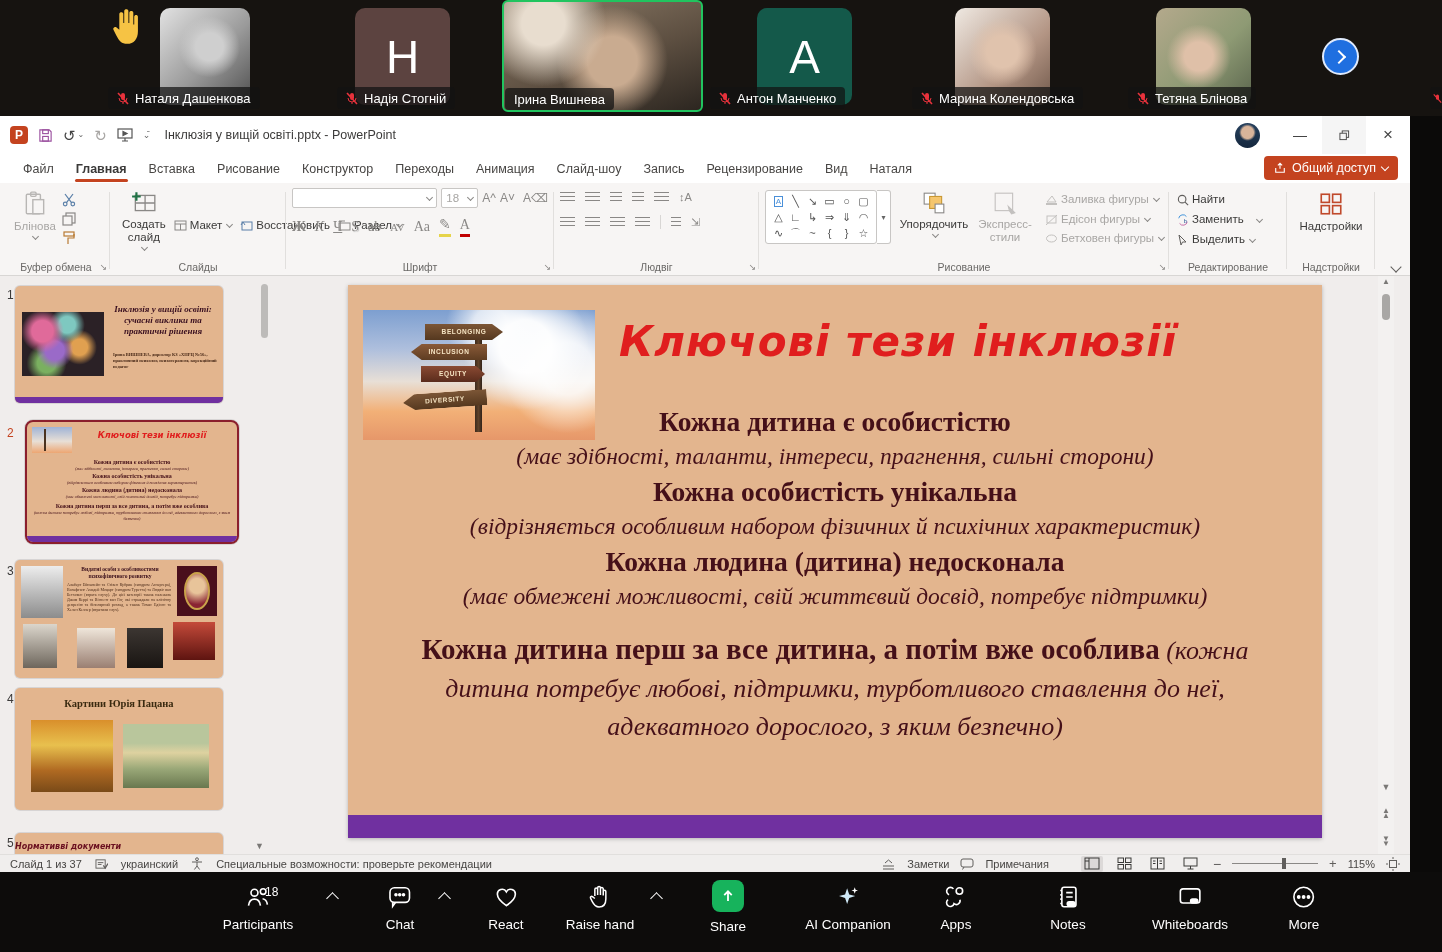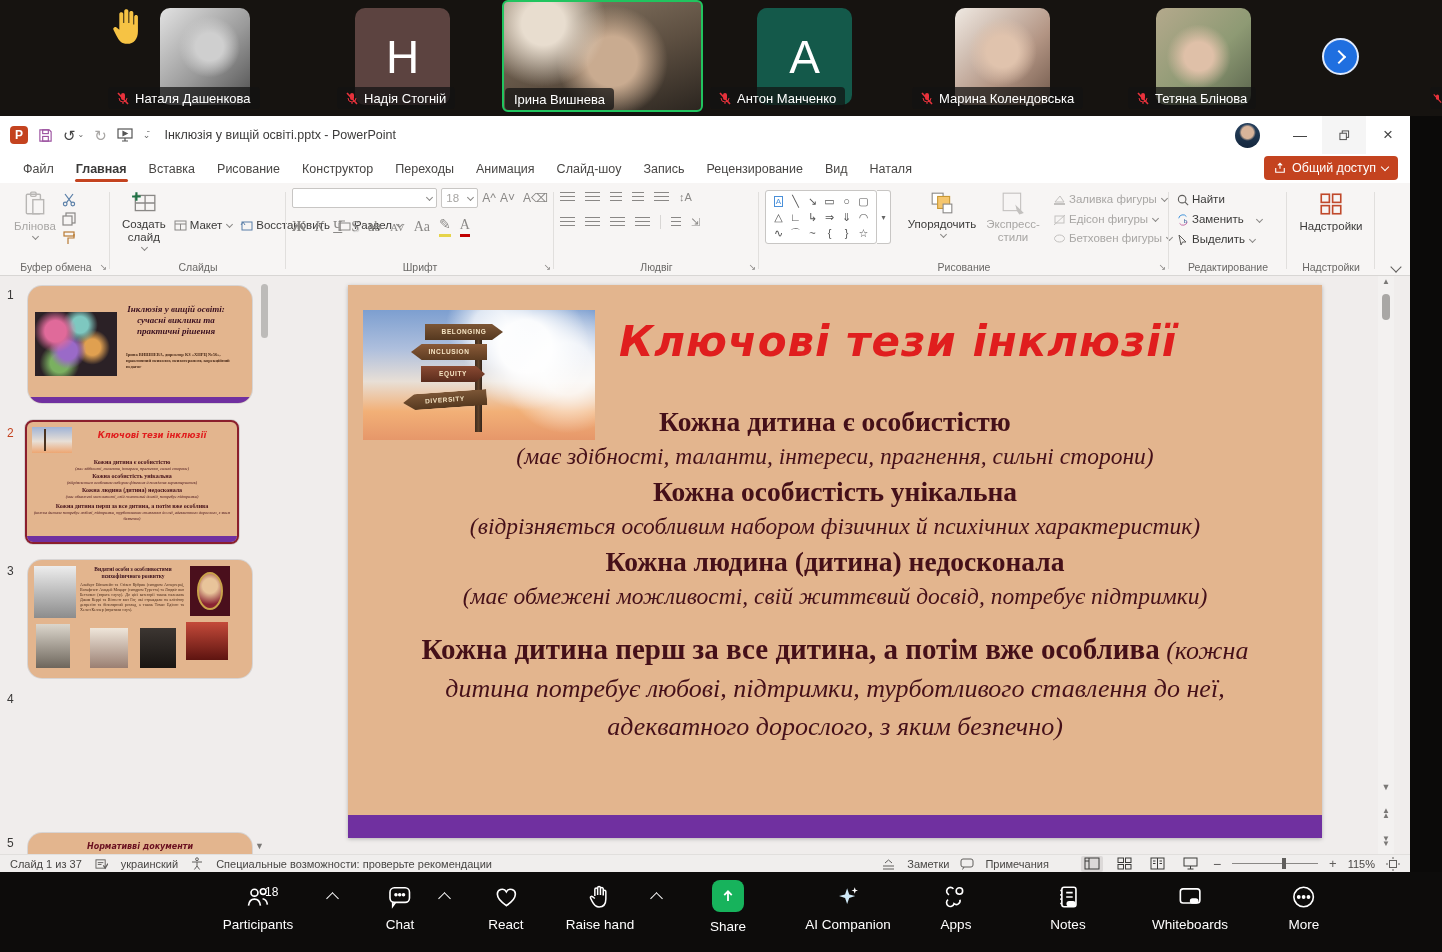--- a/index.html
+++ b/index.html
@@ -55,21 +55,21 @@
   .fontletters{display:flex;align-items:center;gap:9px;margin-top:8px;font-family:"Liberation Serif",serif;font-size:14px;color:#8a8886}
   .shapegal{border:1px solid #c8c6c4;background:#fff;border-radius:3px;display:grid;grid-template-columns:repeat(6,17px);grid-auto-rows:16px;padding:2px 4px;font-size:11px;color:#555;align-items:center;justify-items:center}
   .galside{border:1px solid #c8c6c4;border-left:none;background:#fff;width:14px;display:flex;align-items:center;justify-content:center;color:#666;font-size:8px;border-radius:0 3px 3px 0}
   .linesic{width:15px;height:11px;background:repeating-linear-gradient(#8a8886 0 1.5px,transparent 1.5px 4px)}
   .ribcollapse{position:absolute;right:10px;bottom:4px;width:8px;height:8px;border-right:1.5px solid #605e5c;border-bottom:1.5px solid #605e5c;transform:rotate(45deg)}
 
   
   .work{position:absolute;top:160px;left:0;width:1410px;height:578px;background:#f0edec}
   .thumbs{position:absolute;left:0;top:0;width:270px;height:100%;overflow:hidden}
   .snum{position:absolute;left:7px;font-size:12px;color:#3b3a39}
-  .thumbcard{position:absolute;left:28px;width:224px;background:#e3b58e;border-radius:14px;overflow:hidden;box-shadow:0 0 0 1px rgba(0,0,0,.10)}
+  .thumbcard{position:absolute;left:15px;width:208px;background:#e3b58e;border-radius:5px;overflow:hidden;box-shadow:0 0 0 1px rgba(0,0,0,.10)}
   .pbar{position:absolute;left:0;right:0;bottom:0;height:6px;background:#7030a0}
   .tscroll{position:absolute;right:2px;top:8px;width:7px;height:54px;background:#bdbbb9;border-radius:4px}
   .tdown{position:absolute;right:6px;bottom:3px;color:#7a7876;font-size:9px}
 
   .canvas{position:absolute;left:270px;right:16px;top:0;bottom:0;background:#f0edec}
   .slide{position:absolute;left:78px;top:9px;width:974px;height:553px;background:#e3b58e;box-shadow:0 1px 4px rgba(0,0,0,.25)}
   .slide-title{position:absolute;left:200px;top:32px;width:700px;text-align:center;font-family:"DejaVu Sans",sans-serif;font-style:italic;font-weight:700;font-size:42px;letter-spacing:1px;color:#e01e1e}
   .sign-img{position:absolute;left:15px;top:25px;width:232px;height:130px;overflow:hidden;background:
      radial-gradient(circle at 70% 28%,rgba(255,255,255,.95) 0 14%,transparent 34%),
      radial-gradient(circle at 88% 45%,rgba(255,255,255,.8) 0 12%,transparent 30%),
@@ -118,21 +118,21 @@
   .m1sub{position:absolute;left:98px;top:66px;width:104px;font:700 4.5px/6px "Liberation Serif",serif;color:#4a2a18}
   .m2sign{position:absolute;left:5px;top:5px;width:40px;height:26px;background:linear-gradient(180deg,#9fb3d6 0%,#e8dfd6 55%,#eda672 100%)}
   .m2sign i{position:absolute;left:12px;top:2px;width:2px;height:22px;background:#4a3220}
   .m2title{position:absolute;left:50px;top:8px;width:150px;text-align:center;font:italic 700 8.5px/10px "DejaVu Sans",sans-serif;color:#e01e1e}
   .m2line-b{font:700 6px/8px "Liberation Serif",serif;color:#451019;text-align:center}
   .m2line-i{font:italic 500 4.2px/6px "Liberation Serif",serif;color:#451019;text-align:center}
   .m3title{position:absolute;left:50px;top:6px;width:110px;text-align:center;font:700 5.5px/7px "Liberation Serif",serif;color:#3a0f1c}
   .m3body{position:absolute;left:52px;top:22px;width:104px;font:500 4px/5px "Liberation Serif",serif;color:#4a2a18;text-align:justify}
   .m3p{position:absolute;background:linear-gradient(180deg,#ededed,#8c8c8c)}
   .m4title{position:absolute;left:0;right:0;top:10px;text-align:center;font:700 10.5px "Liberation Serif",serif;color:#3a2a10}
-  .m5title{position:absolute;left:0;right:0;top:9px;text-align:center;font:italic 700 8px "DejaVu Sans",sans-serif;color:#6a1020}
+  .m5title{position:absolute;left:0;right:0;top:9px;font:italic 700 8px "DejaVu Sans",sans-serif;color:#6a1020}
 </style>
 </head>
 <body>
 
 <div class="vstrip">
   <svg class="handraise" viewBox="0 0 24 26">
     <path fill="#f6c344" d="M7 12V5.2c0-1.6 2.6-1.6 2.6 0V11h.6V3.4c0-1.7 2.7-1.7 2.7 0V11h.6V4.4c0-1.6 2.6-1.6 2.6 0V12h.6V7c0-1.5 2.4-1.5 2.4 0v9.4c0 5-2.6 8.2-7 8.2-3.6 0-5.2-1.9-7.2-5.8l-1.7-3.3c-.7-1.3 1-2.5 2-1.6L7 15.5z"></path>
   </svg>
 
   <div class="tile ph1" style="left:160px;top:8px;width:90px;height:97px"></div>
@@ -404,21 +404,21 @@
           <span>◠</span>
           <span>∿</span>
           <span>⌒</span>
           <span>~</span>
           <span>{</span>
           <span>}</span>
           <span>☆</span>
         </div>
         <div class="galside">▾</div>
       </div>
-      <div class="bigbtn" style="width:78px;margin-left:12px">
+      <div class="bigbtn" style="width:78px;margin-left:4px">
         <svg width="24" height="24" viewBox="0 0 22 22">
             <rect x="2" y="2" width="10" height="10" fill="#fff" stroke="#8a8886"></rect>
             <rect x="7" y="5" width="11" height="11" fill="#f5c66e" stroke="#c99833"></rect>
             <rect x="12" y="12" width="8" height="8" fill="#fff" stroke="#8a8886"></rect>
           </svg>
         <span>Упорядочить</span>
         <i class="ddc"></i>
       </div>
       <div class="bigbtn dis" style="width:64px">
         <svg width="24" height="24" viewBox="0 0 22 22" fill="none" stroke="#c3c1bf">
@@ -539,20 +539,25 @@
           </div>
         <div class="m3title">Видатні особи з особливостями психофізичного розвитку</div>
         <div class="m3body">Альберт Ейнштейн та Стівен Кубрик (синдром Аспергера), Вольфганг Амадей Моцарт (синдром Туретта) та Людвіг ван Бетховен (втрата слуху). До цієї категорії також належать Джим Керрі та Вінсент ван Гог, які страждали на клінічну депресію та біполярний розлад, а також Томас Едісон та Хелен Келлер (втратили слух).</div>
         <div class="m3p" style="left:8px;top:64px;width:34px;height:44px;background:linear-gradient(180deg,#dcd6cc,#6e665c)"></div>
         <div class="m3p" style="left:62px;top:68px;width:38px;height:40px;background:linear-gradient(180deg,#efe6da,#9a7f72)"></div>
         <div class="m3p" style="left:112px;top:68px;width:36px;height:40px;background:linear-gradient(180deg,#3c3632,#191512)"></div>
         <div class="m3p" style="left:158px;top:62px;width:42px;height:38px;background:linear-gradient(180deg,#c44a3a,#5e1410)"></div>
       </div>
 
       <span class="snum" style="top:416px">4</span>
+      <div class="thumbcard" style="top:412px;height:122px">
+        <div class="m4title">Картини Юрія Пацана</div>
+        <div class="m3p" style="left:16px;top:32px;width:82px;height:72px;background:linear-gradient(180deg,#d98f2b 0%,#e8c04e 35%,#b06a22 70%,#7a4a18 100%)"></div>
+        <div class="m3p" style="left:108px;top:36px;width:86px;height:64px;background:linear-gradient(180deg,#b9c69c 0 30%,#ded2a0 45%,#9aa878 70%,#69784f 100%)"></div>
+      </div>
 
       <span class="snum" style="top:560px">5</span>
       <div class="thumbcard" style="top:557px;height:40px">
         <div class="m5title">Нормативві документи</div>
       </div>
 
       <div class="tscroll"></div>
       <span class="tdown">▼</span>
     </div>
 

